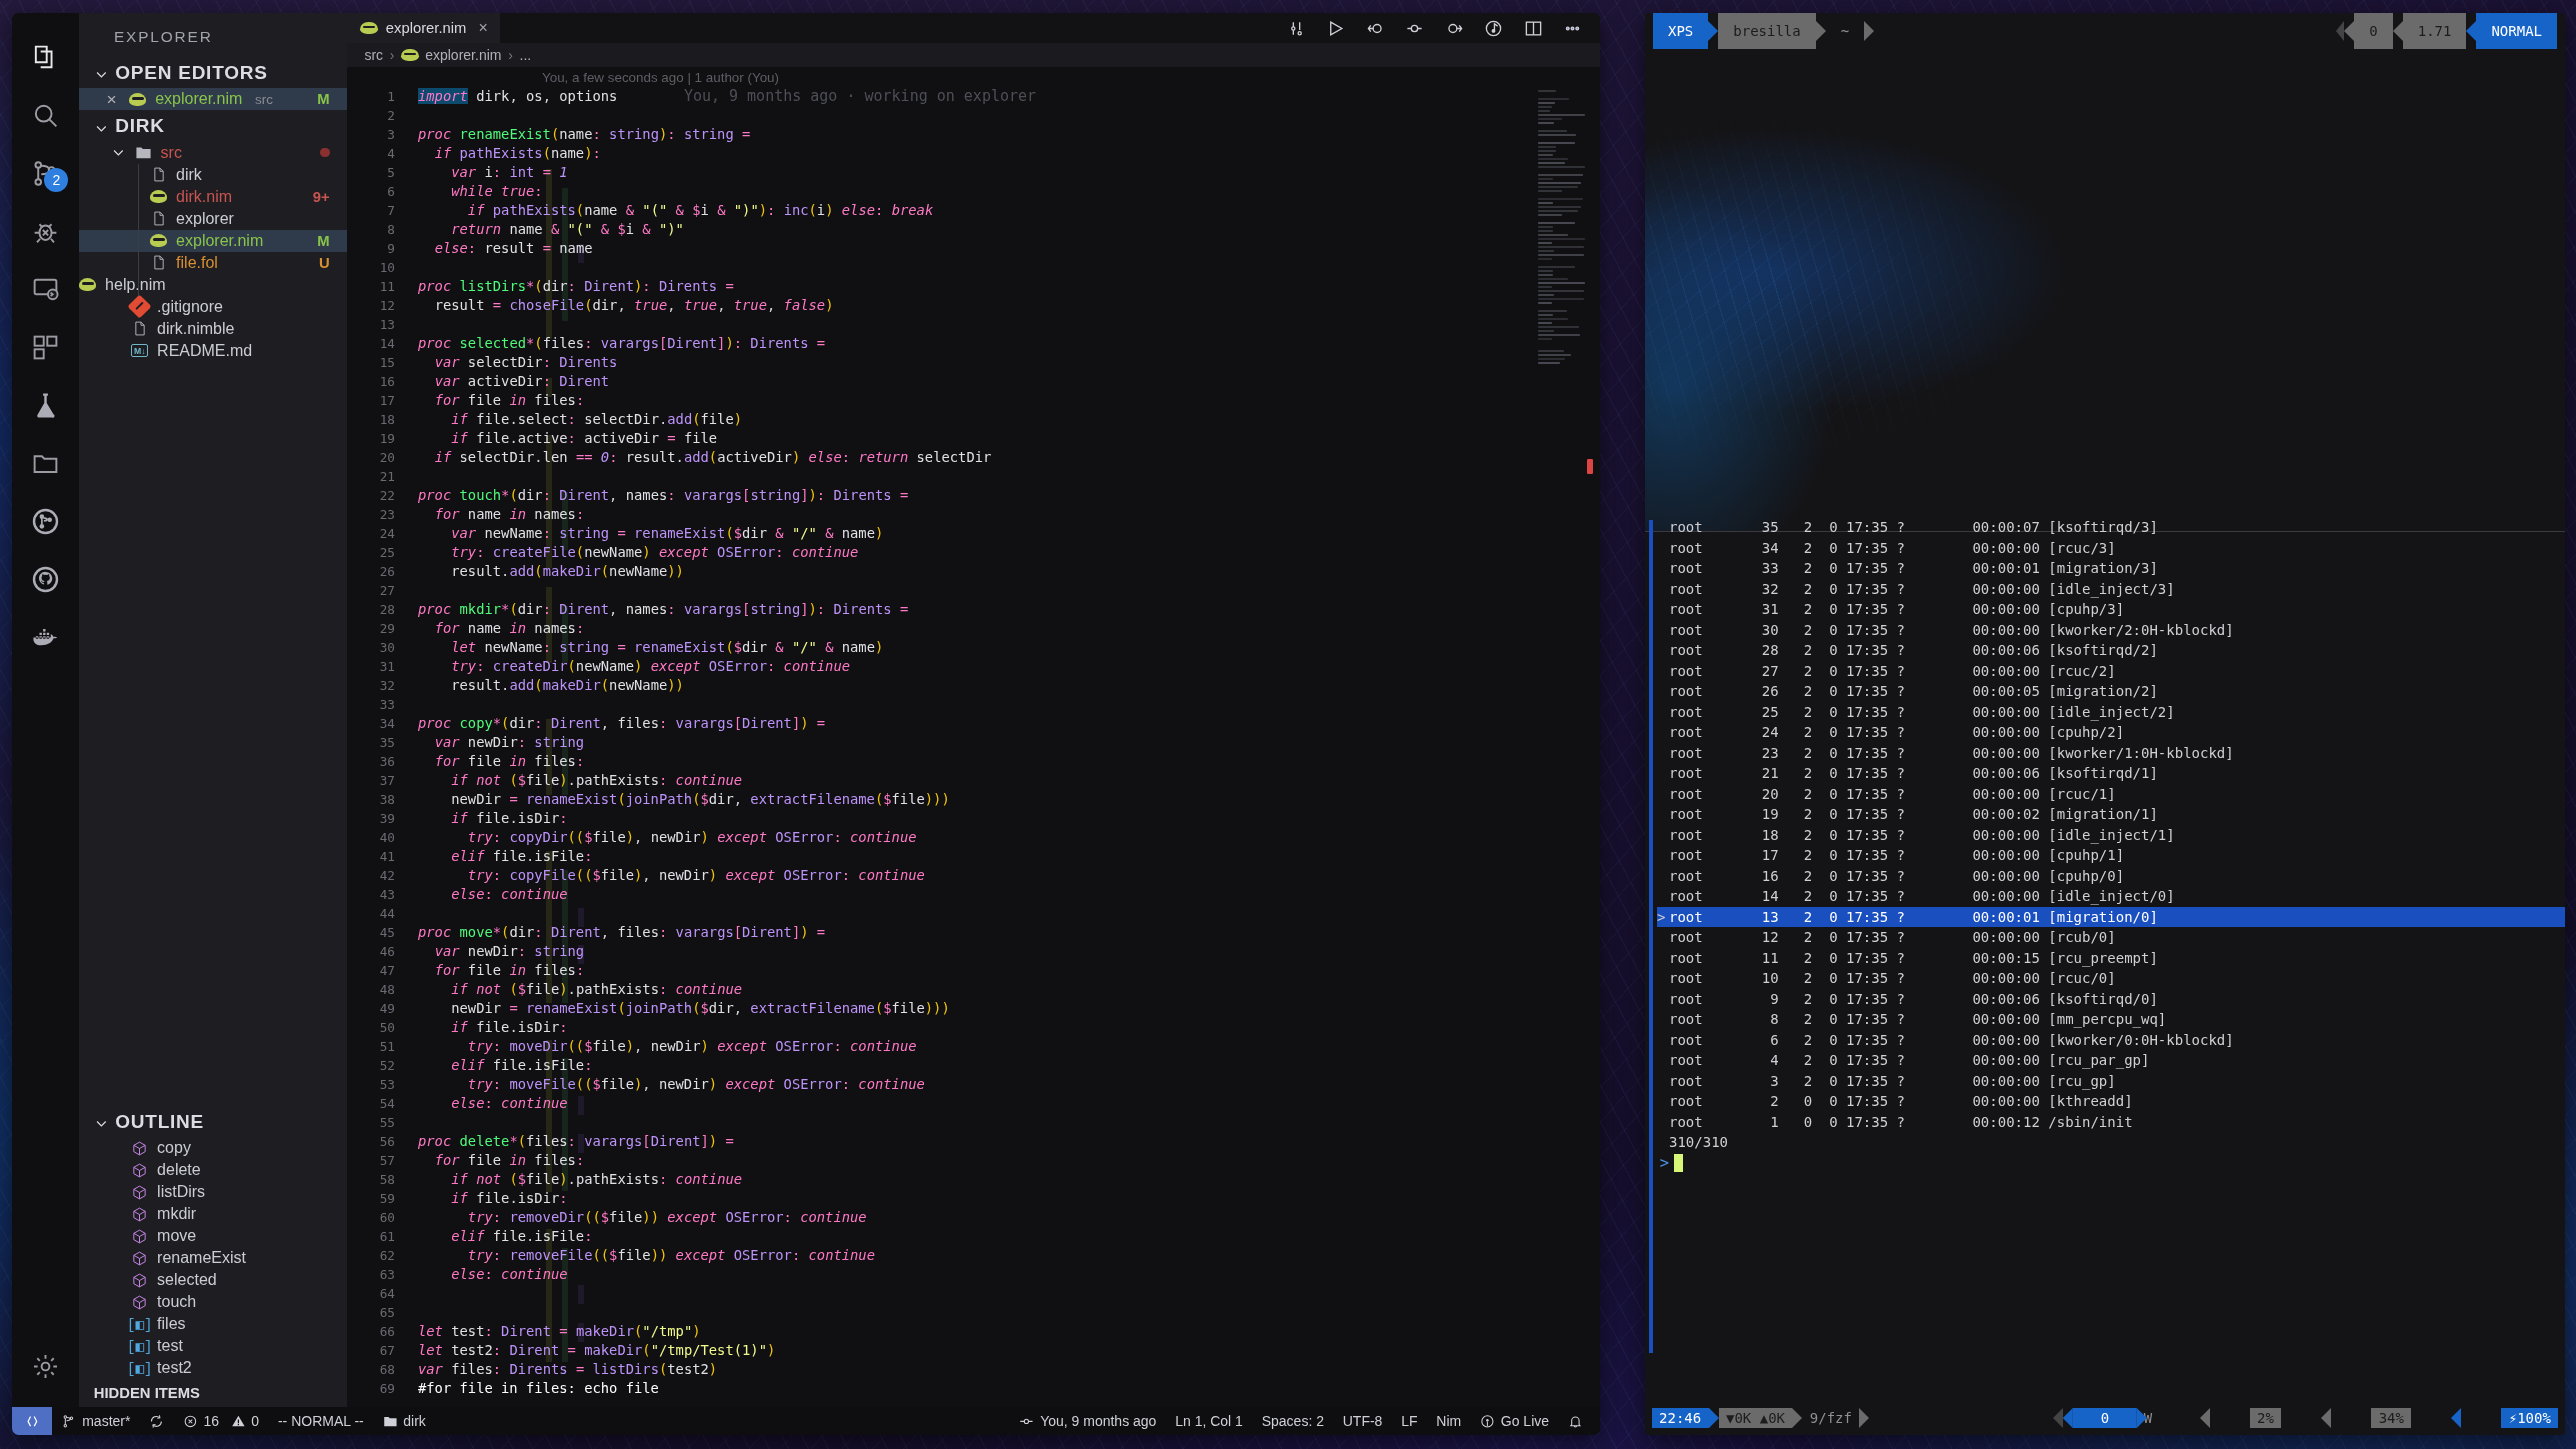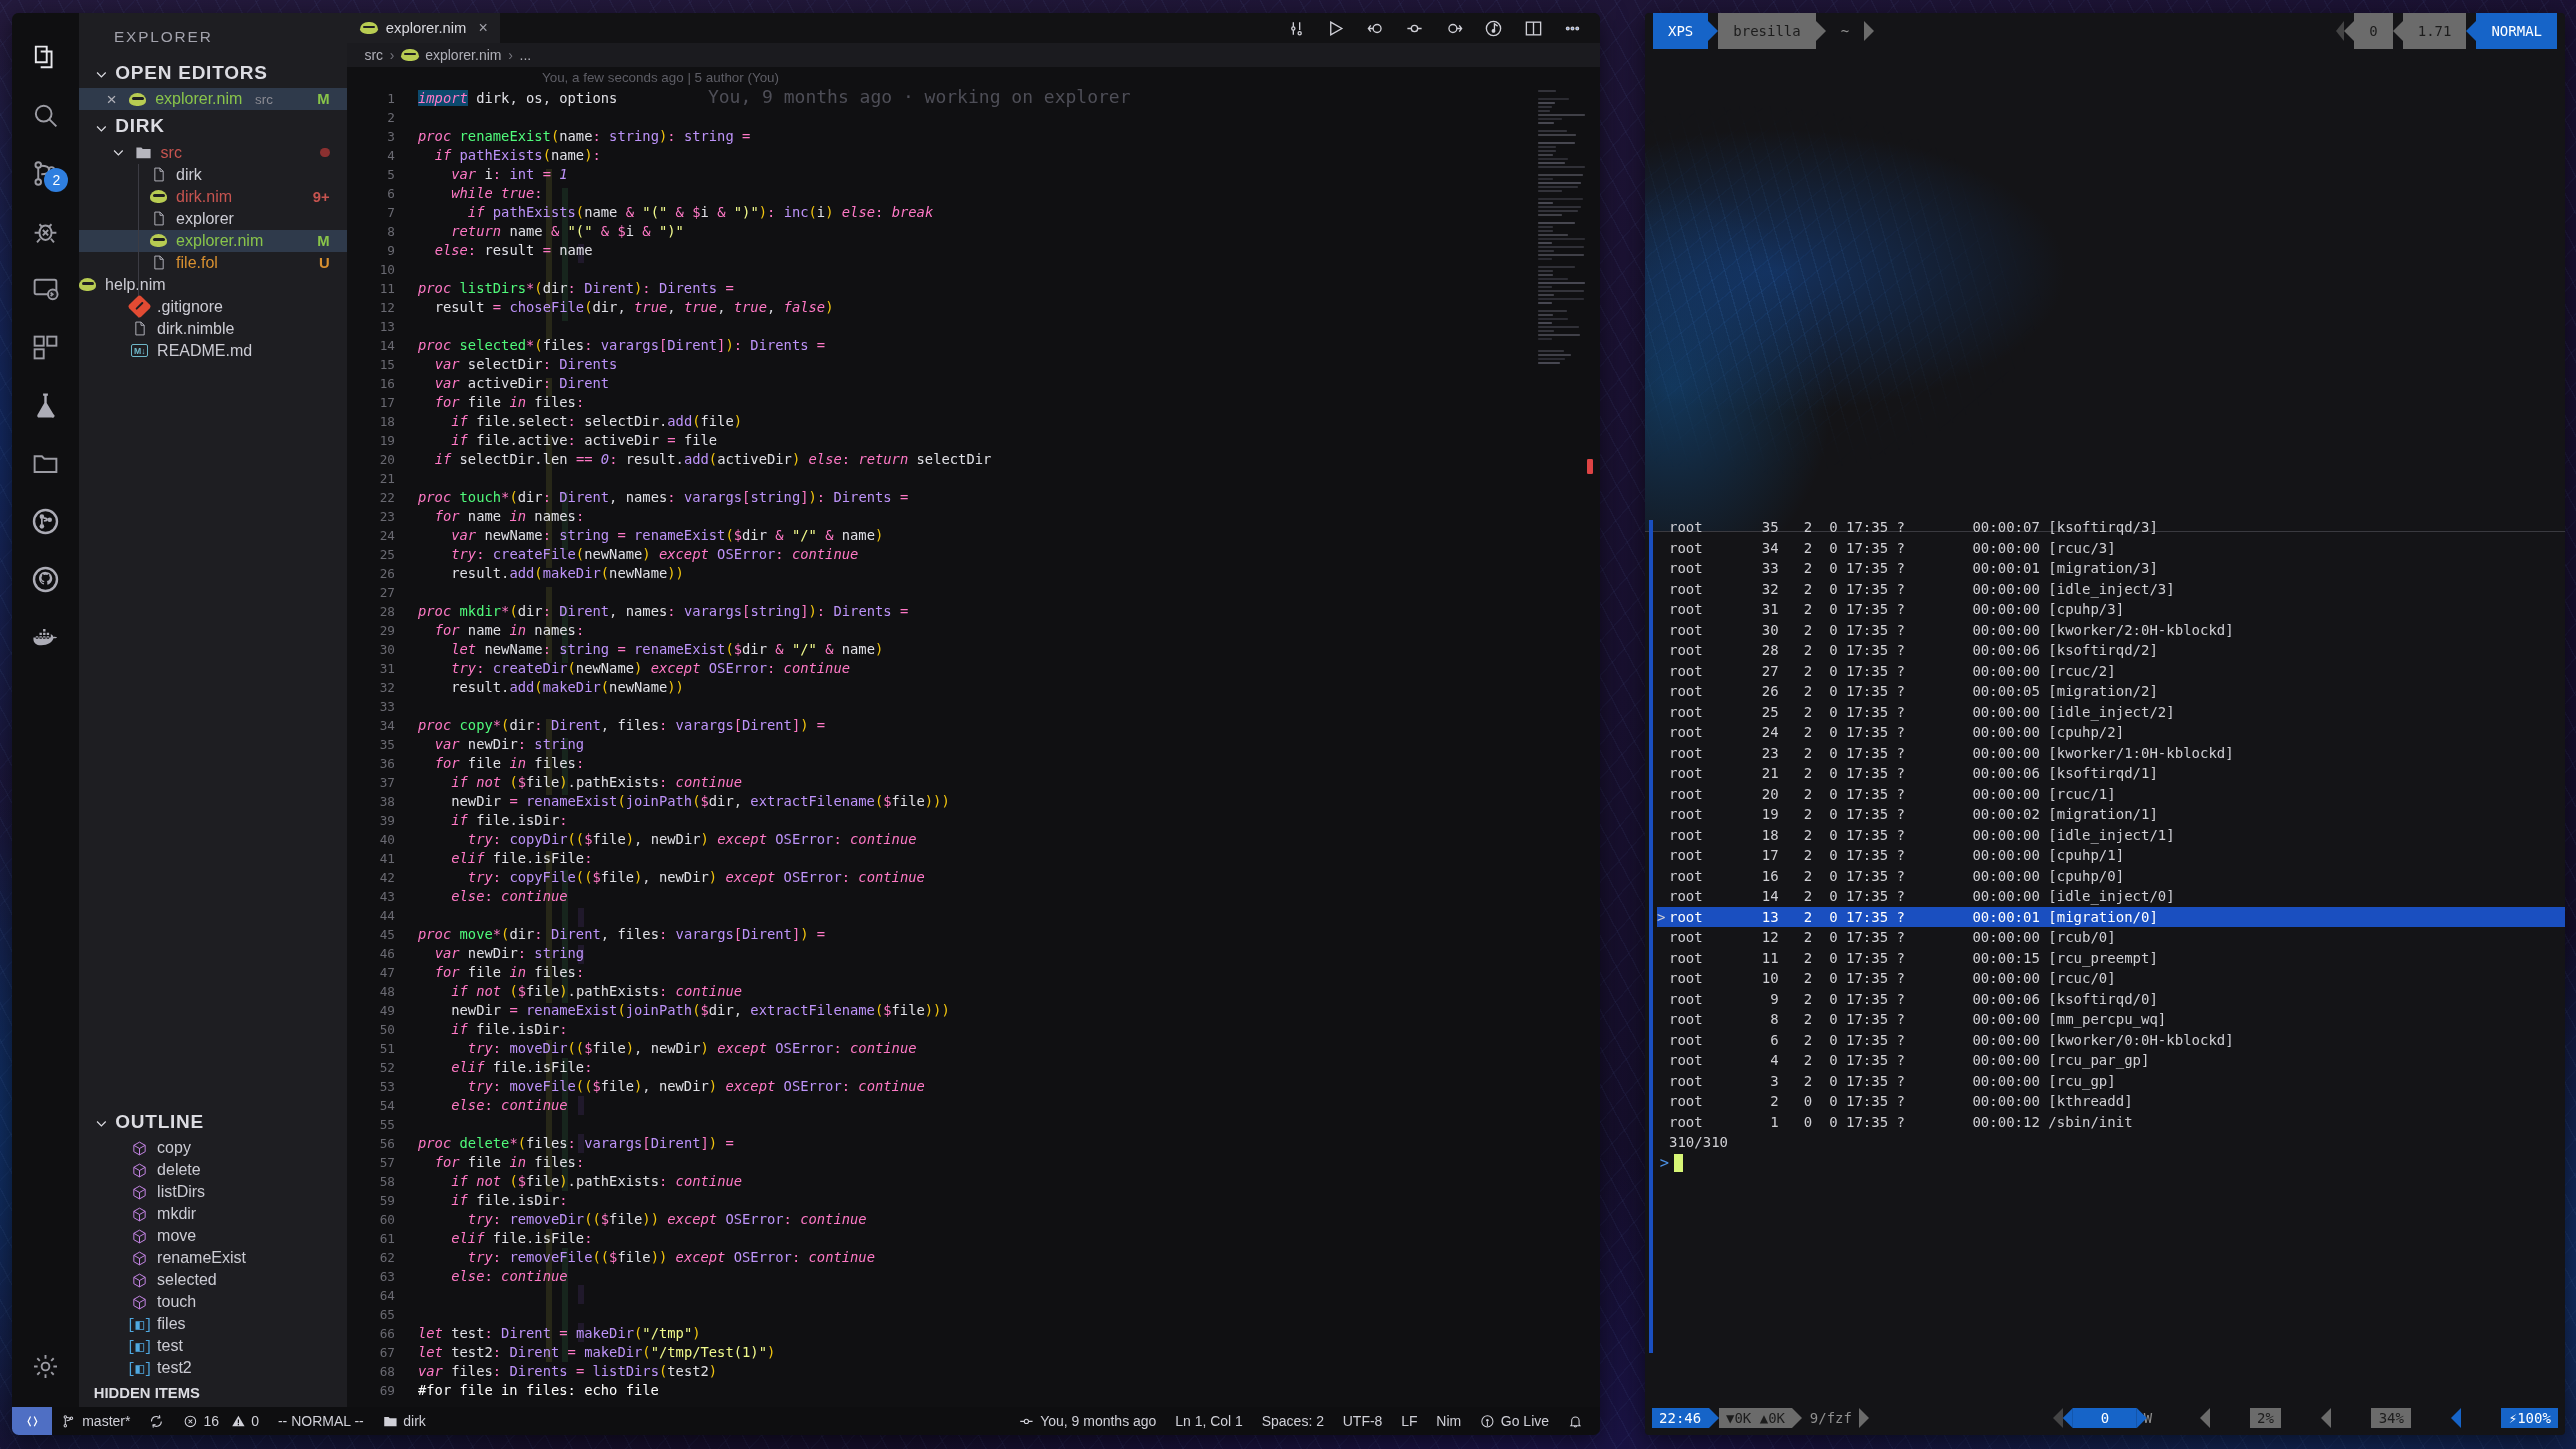--- a/index.html
+++ b/index.html
@@ -145,21 +145,21 @@
   .fn{ color:#50fa7b; }
   .typ{ color:#bd93f9; }
   .str{ color:#f1fa8c; }
   .num{ color:#bd93f9; font-style:italic; }
   .par{ color:#f1c40f; }
   .par2{ color:#ff79c6; }
   .op{ color:#ff79c6; }
   .pl{ color:#e0e0e6; }
   .cm{ color:#ffffff; }
   .hl-import{ background:#0c4a6e; }
-  .blame-inline{ color:#4e4e57; font-size:18px;margin-left:24px; }
+  .blame-inline{ color:#4e4e57; font-size:15px; }
   .indent-g{ position:absolute; background:#3a3a1e; width:6px; opacity:.55; }
   .indent-g2{ position:absolute; background:#1e3a28; width:6px; opacity:.5; }
   .indent-g3{ position:absolute; background:#2e2140; width:6px; opacity:.55; }
 
   #minimap{
     position:absolute; right:14.8px; top:23px; width:47px; height:151px;
     opacity:.62;
   }
   #minimap div{ height:2px; margin-bottom:2px; border-radius:0.7px; }
   #errdot{ position:absolute; right:6.7px; top:392px; width:6px; height:14.8px; background:#d44; border-radius:1.3px;}
@@ -597,21 +597,21 @@
       <div id="breadcrumb">
         <span>src</span>
         <span class="sep">›</span>
         <span class="nimico"></span>
         <span>explorer.nim</span>
         <span class="sep">›</span>
         <span>...</span>
       </div>
 
       <div id="codearea">
-        <div class="blamebar">You, a few seconds ago | 5 author (You)</div>
+        <div class="blamebar">You, a few seconds ago | 1 author (You)</div>
         <div class="indent-g" style="left:199px; top:102px; height:170px;"></div>
         <div class="indent-g2" style="left:215px; top:121px; height:133px;"></div>
         <div class="indent-g3" style="left:231px; top:177px; height:19px;"></div>
         <div class="indent-g" style="left:199px; top:311px; height:19.5px;"></div>
         <div class="indent-g" style="left:199px; top:368px; height:133px;"></div>
         <div class="indent-g2" style="left:215px; top:425px; height:58px;"></div>
         <div class="indent-g" style="left:199px; top:520px; height:76px;"></div>
         <div class="indent-g2" style="left:215px; top:539px; height:57px;"></div>
         <div class="indent-g" style="left:199px; top:652px; height:76px;"></div>
         <div class="indent-g2" style="left:215px; top:671px; height:57px;"></div>

